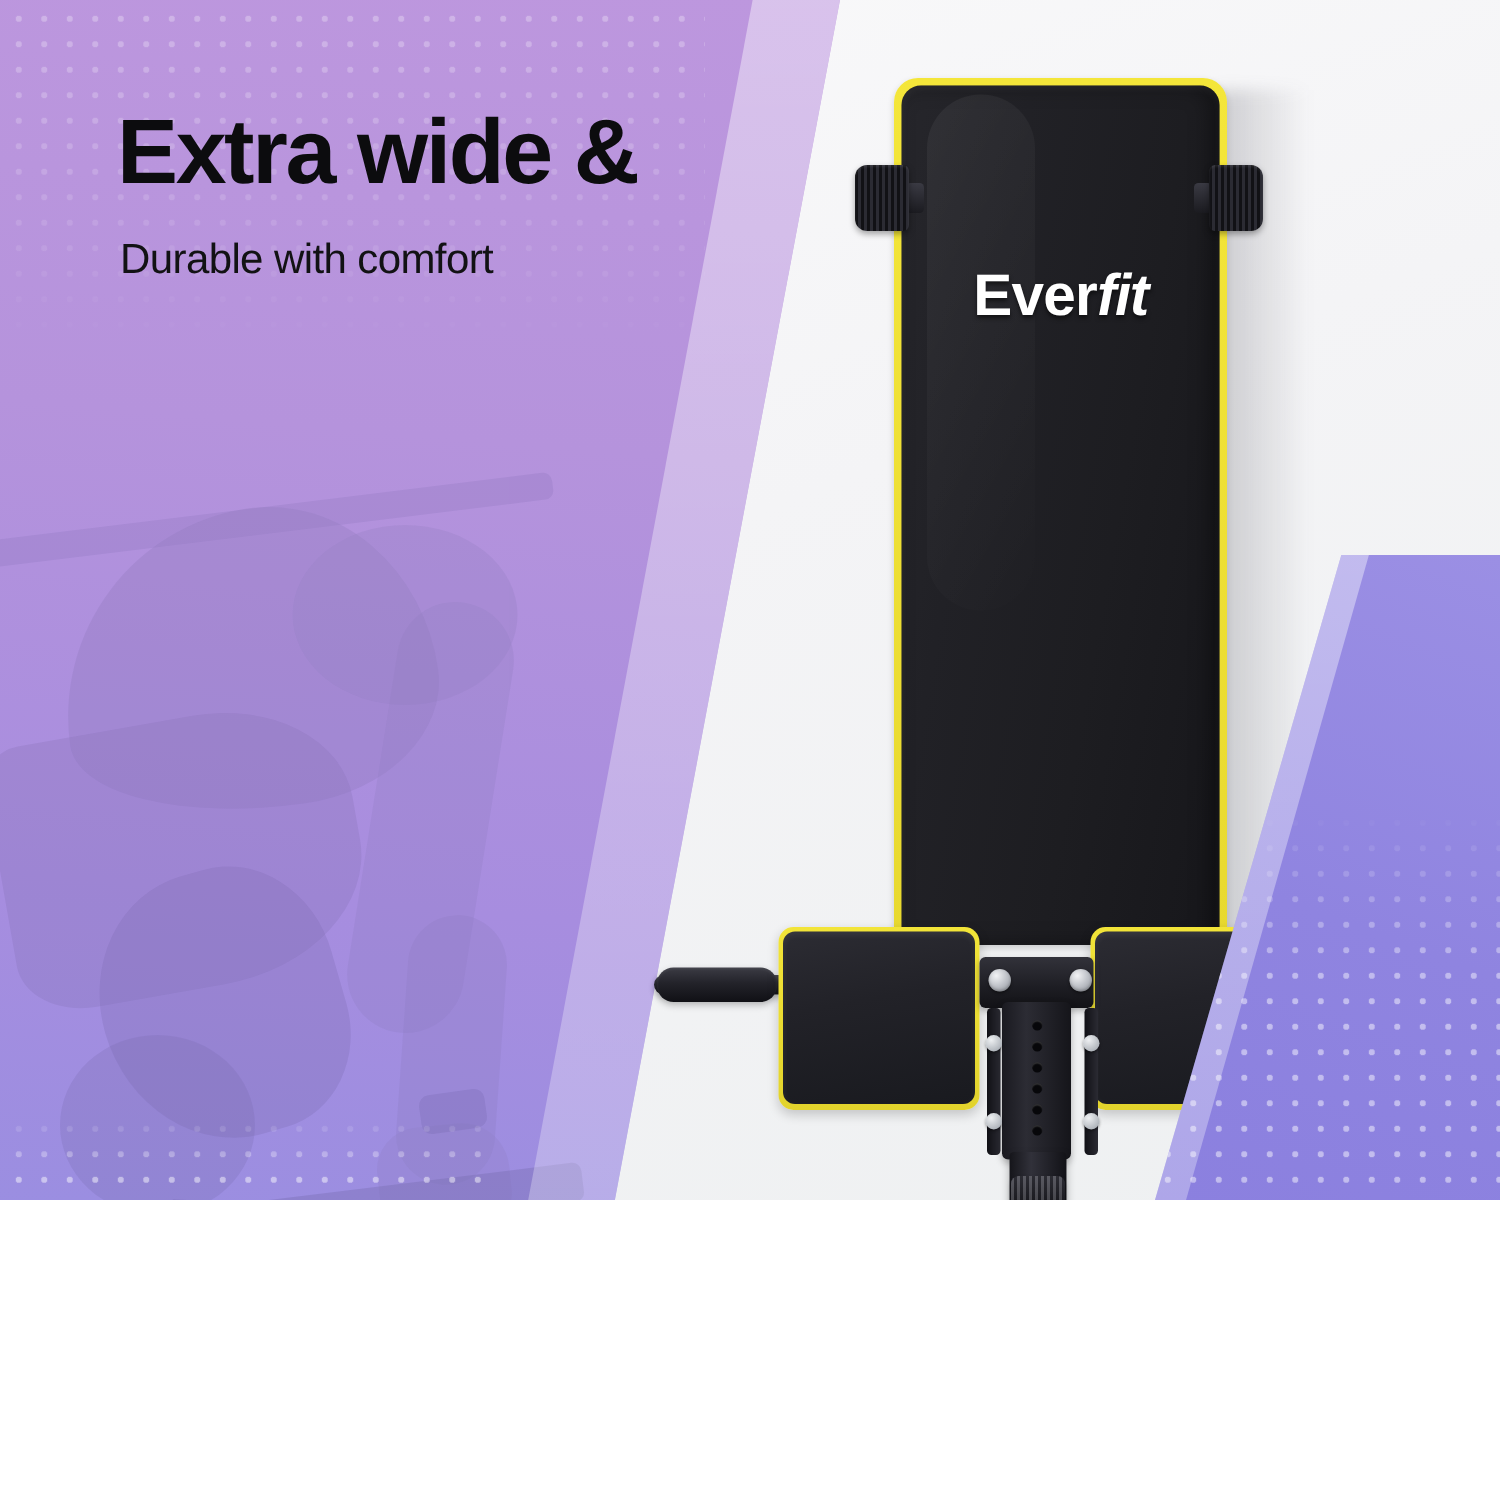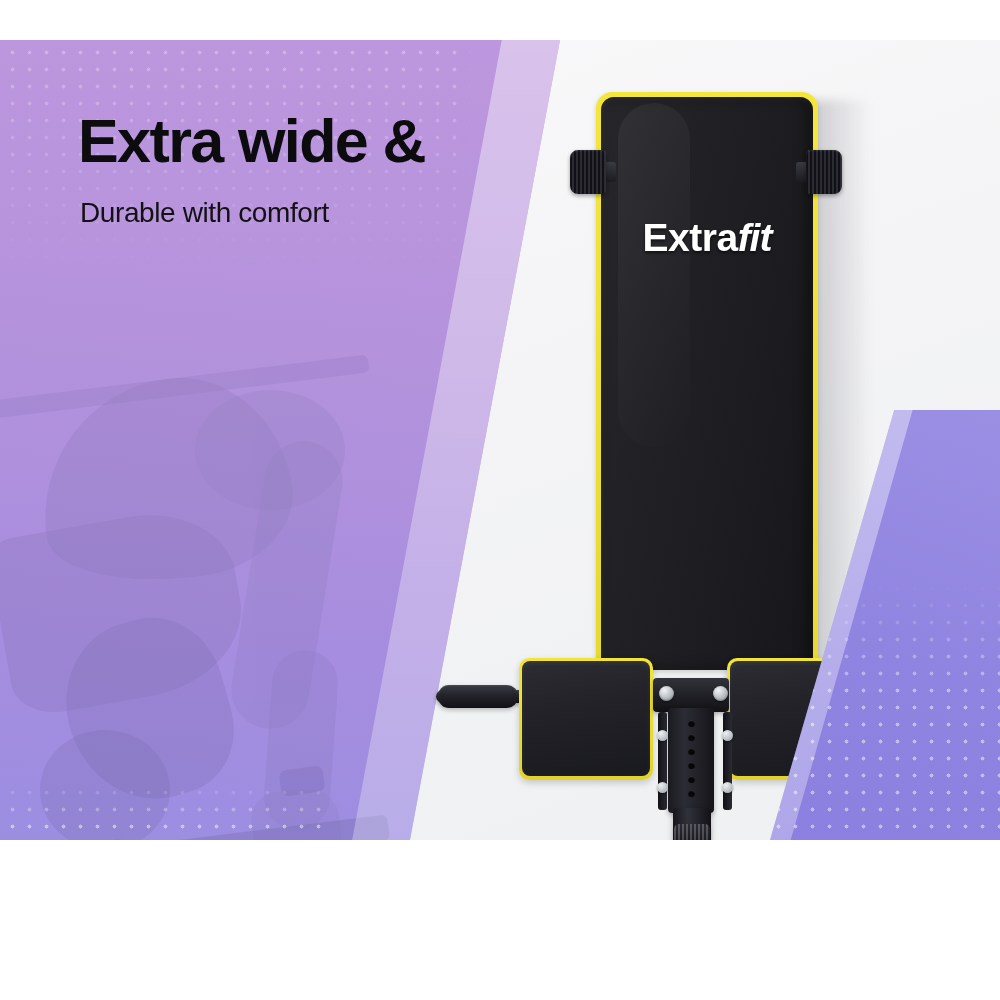--- a/index.html
+++ b/index.html
@@ -7,21 +7,20 @@
     padding: 0;
     background: #ffffff;
   }
   #canvas {
     position: relative;
     width: 1000px;
     height: 800px;
     overflow: hidden;
     background: #f7f7f8;
     font-family: "Liberation Sans", sans-serif;
-    margin-top: 40px;
   }
 
   
   .stage-white {
     position: absolute;
     inset: 0;
     background: linear-gradient(160deg, #fafafb 0%, #f4f4f6 45%, #eef0f1 100%);
   }
 
   
@@ -486,21 +485,21 @@
     <div class="pad-shadow"></div>
     <div class="ground-shadow"></div>
 
     <div class="backrest">
       <div class="backrest-pad">
         <div class="backrest-sheen"></div>
       </div>
     </div>
 
     <div class="logo">
-      <span>Extra</span><span class="fit">fit</span>
+      <span>Ever</span><span class="fit">fit</span>
     </div>
 
     <div class="knob-stub l"></div>
     <div class="knob-stub r"></div>
     <div class="knob left"></div>
     <div class="knob right"></div>
 
     <div class="handlebar l"></div>
     <div class="handlebar r"></div>
     <div class="grip l"></div>

